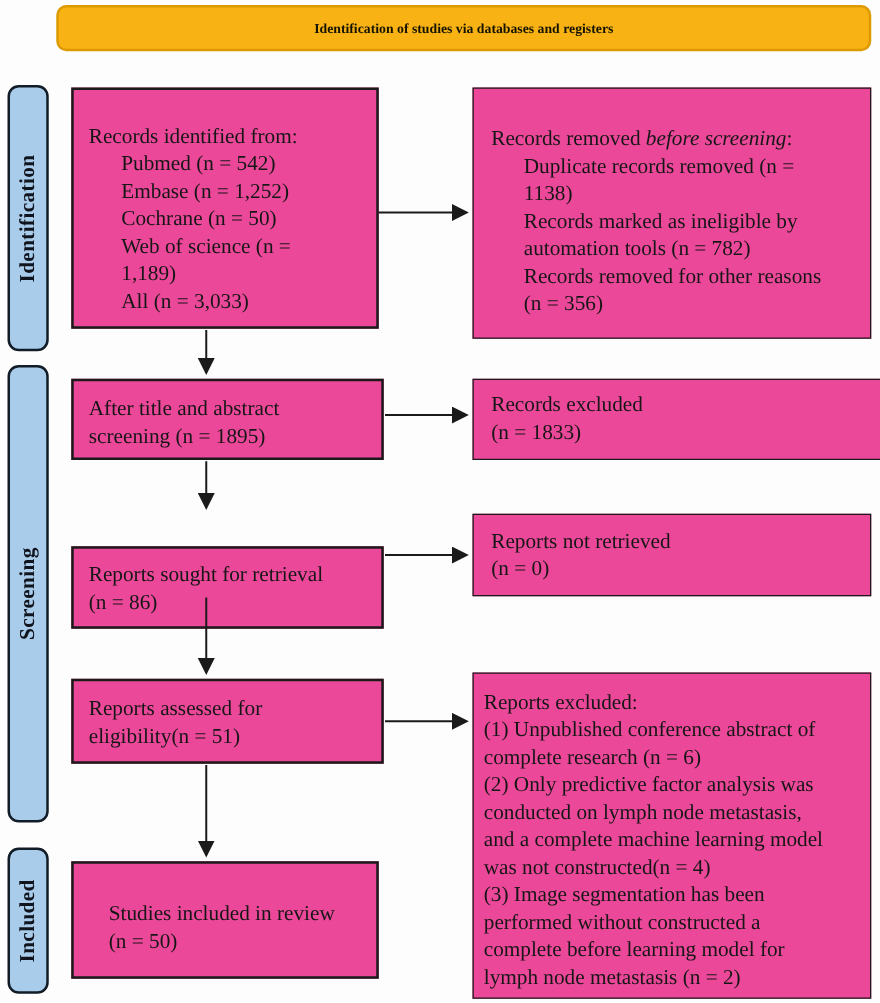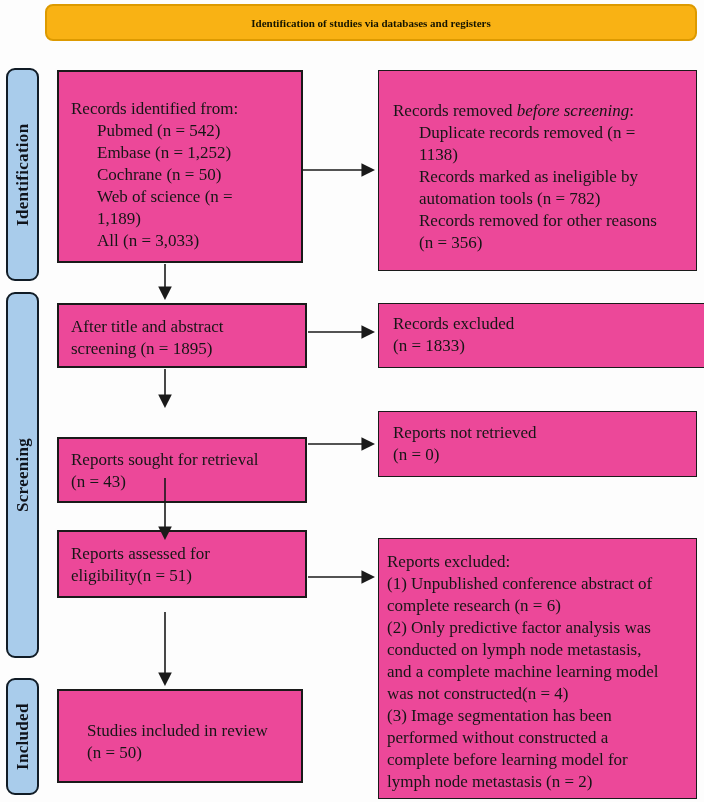--- a/index.html
+++ b/index.html
@@ -62,21 +62,21 @@
     color: #161616;
     padding: 8px 12px;
   }
   .flowbox .line.i1 { padding-left: 26px; }
   .flowbox em { font-style: italic; margin-top: 14px; }
 
   
   .box-records-identified { left: 57px; top: 70px;  width: 246px; height: 193px; padding-top: 26px; }
   .box-title-abstract     { left: 57px; top: 303px; width: 250px; height: 65px;  padding-top: 11px;  }
   .box-reports-sought     { left: 57px; top: 411px; width: 250px; height: 66px;  padding-top: 10px; margin-top: 26px; }
-  .box-reports-assessed   { left: 57px; top: 530px; width: 250px; height: 68px;  padding-top: 11px; }
+  .box-reports-assessed   { left: 57px; top: 543px; width: 250px; height: 68px;  padding-top: 11px; }
   .box-studies-included   { left: 57px; top: 689px; width: 246px; height: 94px;  padding-top: 29px; padding-left: 28px; }
 
   
   .rightbox { border-width: 1.5px; }
   .box-records-removed       { left: 378px; top: 70px;  width: 319px; height: 201px; padding-top: 29px; padding-left: 14px; padding-right: 10px; }
   .box-records-excluded      { left: 378px; top: 303px; width: 345px; height: 65px;  padding-top: 9px;  padding-left: 14px; }
   .box-reports-not-retrieved { left: 378px; top: 411px; width: 319px; height: 66px;  padding-top: 10px; padding-left: 14px; }
   .box-reports-excluded      { left: 378px; top: 538px; width: 319px; height: 261px; padding-top: 12px; padding-left: 8px; padding-right: 8px; }
 
   .arrows {
@@ -127,21 +127,21 @@
       <div class="line i0">After title and abstract</div>
       <div class="line i0">screening (n = 1895)</div>
     </div>
   <div class="flowbox rightbox box-records-excluded">
       <div class="line i0">Records excluded</div>
       <div class="line i0">(n = 1833)</div>
     </div>
 
   <div class="flowbox box-reports-sought">
       <div class="line i0">Reports sought for retrieval</div>
-      <div class="line i0">(n = 43)</div>
+      <div class="line i0">(n = 86)</div>
     </div>
   <div class="flowbox rightbox box-reports-not-retrieved">
       <div class="line i0">Reports not retrieved</div>
       <div class="line i0">(n = 0)</div>
     </div>
 
   <div class="flowbox box-reports-assessed">
       <div class="line i0">Reports assessed for</div>
       <div class="line i0">eligibility(n = 51)</div>
     </div>

